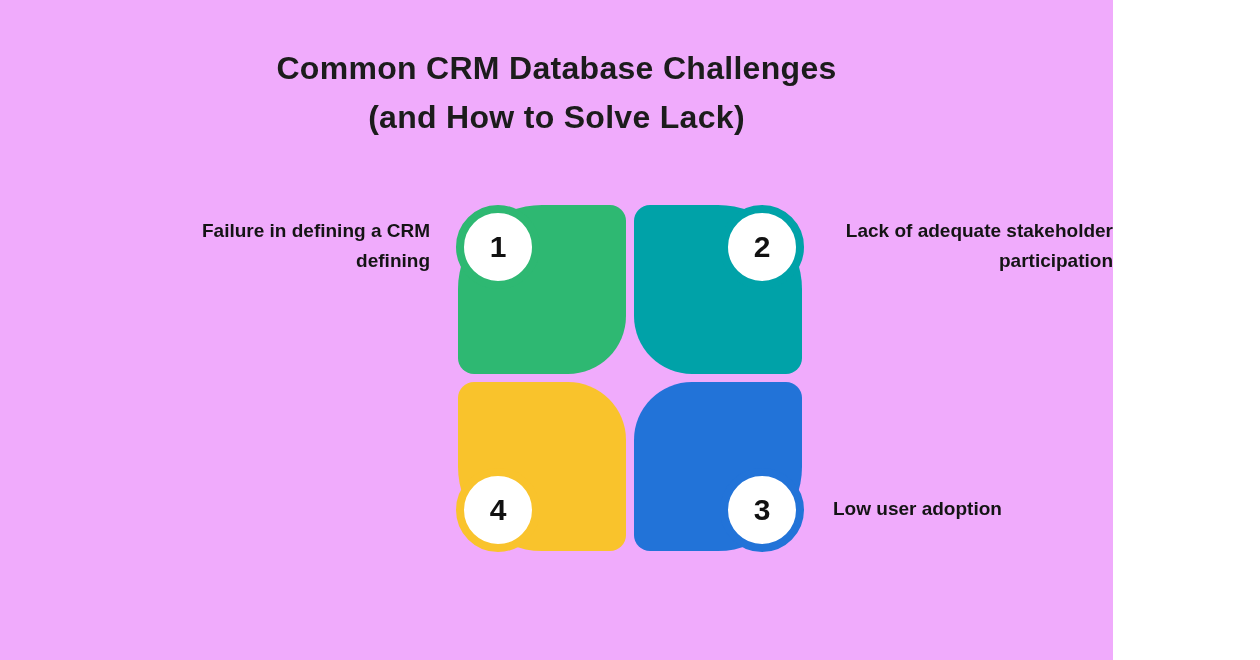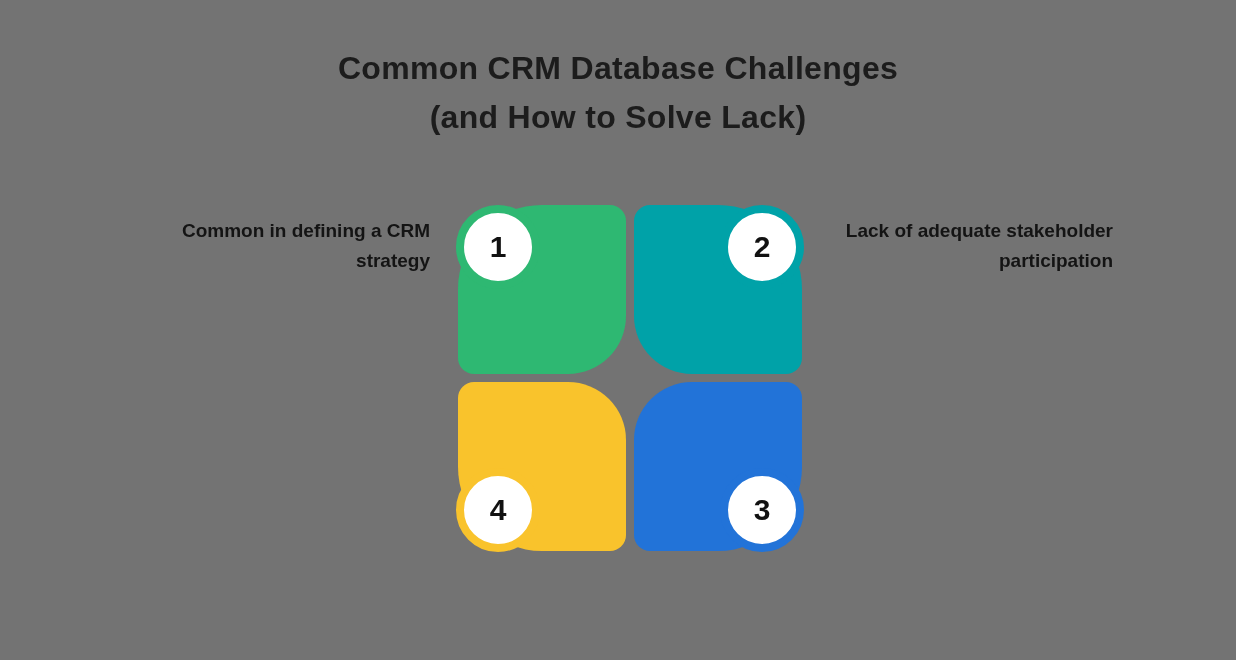--- a/index.html
+++ b/index.html
@@ -1,23 +1,23 @@
 <!DOCTYPE html>
 <html><head>
 <meta charset="utf-8">
 <style>
   * { margin: 0; padding: 0; box-sizing: border-box; }
   html, body { background: #ffffff; }
   body { font-family: "Liberation Sans", "DejaVu Sans", sans-serif; }
 
   .canvas {
     position: relative;
-    width: 1236px;
+    width: 1113px;
     height: 660px;
-    background: #737373;
+    background: #f0abfc;
     overflow: hidden;
   }
 
   .title-block {
     position: absolute;
     top: 44px;
     left: 0;
     width: 100%;
     text-align: center;
     color: #1c1c1c;
@@ -105,16 +105,17 @@
     </div>
     <div class="badge b-br" style="border-color: rgb(34, 115, 216);">
       <span>3</span>
     </div>
     <div class="badge b-bl" style="border-color: rgb(249, 195, 44);">
       <span>4</span>
     </div>
 
   </div>
 
-  <div class="label l1">Common in defining a CRM strategy</div>
+  <div class="label l1">Failure in defining a CRM defining</div>
   <div class="label l2">Lack of adequate stakeholder participation</div>
+  <div class="label l3">Low user adoption</div>
 
 </div>
 
 </body></html>

